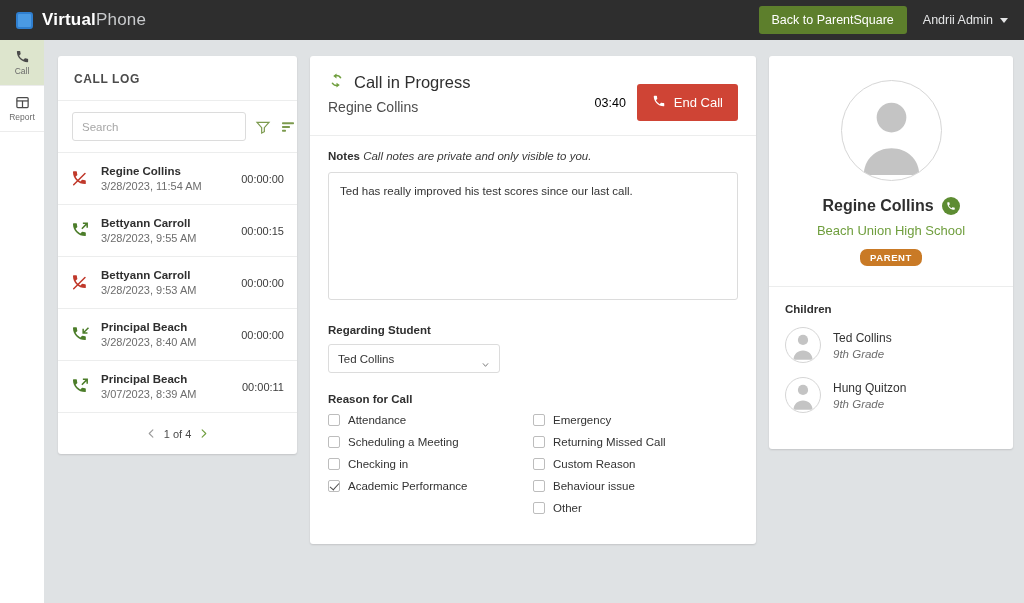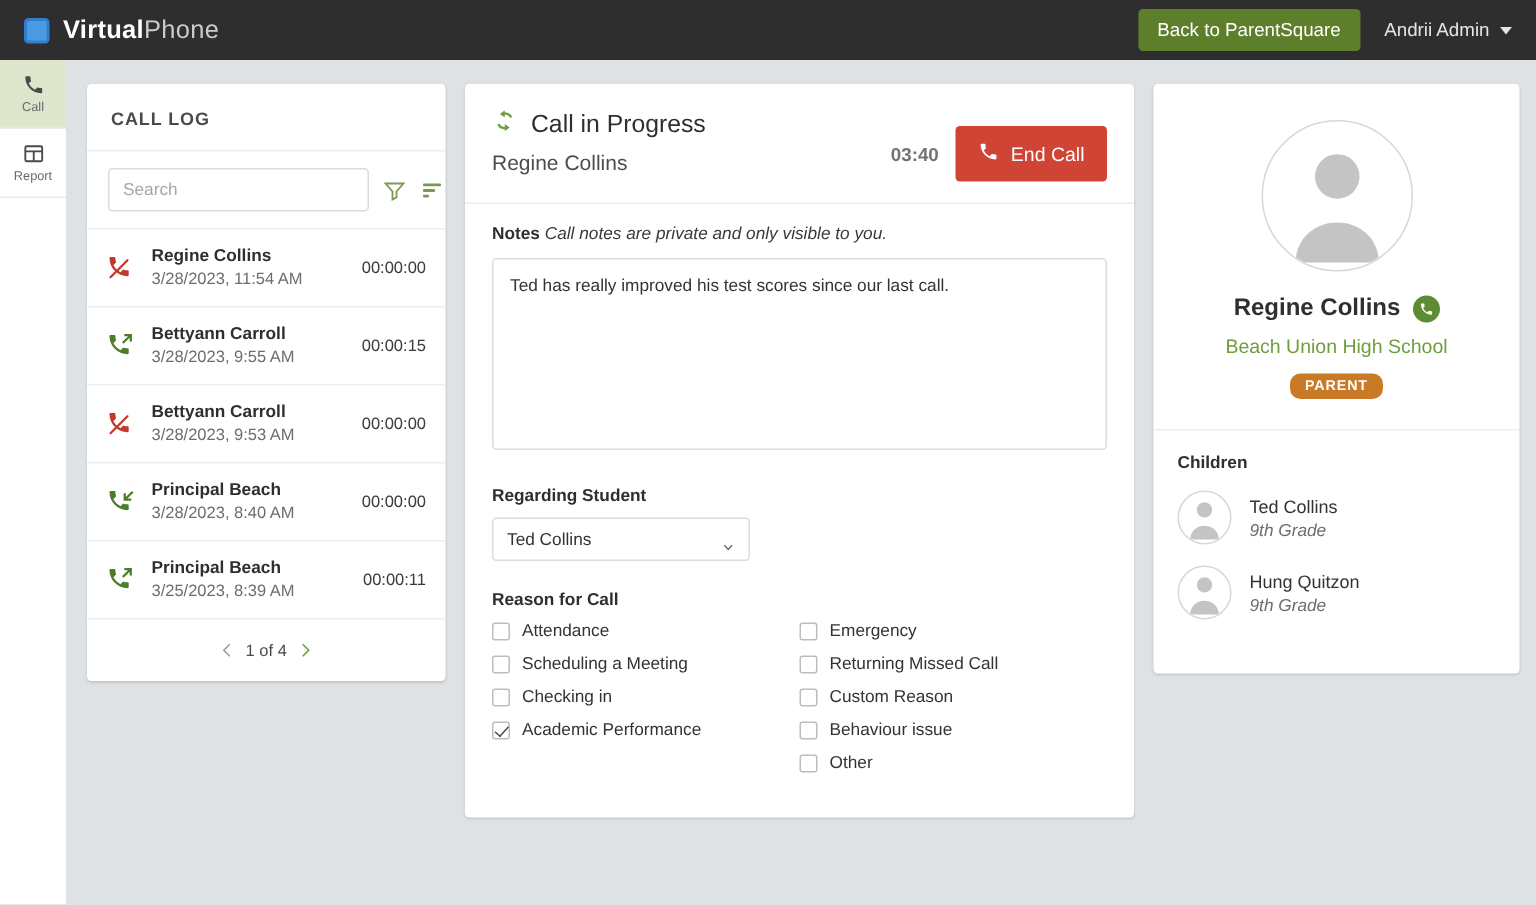--- a/index.html
+++ b/index.html
@@ -72,21 +72,21 @@
   .cl-page { display: flex; align-items: center; justify-content: center; gap: 7px; padding: 14px 0; font-size: 11px; color: #4a4a4a; }
   .cl-page .arrow { cursor: pointer; line-height: 0; }
 
   
   .center { width: 446px; flex: none; }
   .cp-head { display: flex; align-items: flex-start; padding: 16px 18px 14px; border-bottom: 1px solid #eceded; }
   .cp-headleft { flex: 1; }
   .cp-title { display: flex; align-items: center; gap: 9px; font-size: 16.5px; font-weight: normal; color: #2f2f2f; }
   .cp-sub { font-size: 14px; color: #4d4d4d; margin-top: 6px; }
   .cp-headright { display: flex; align-items: center; gap: 11px; padding-top: 12px; }
-  .timer { font-size: 12.5px; font-weight: bold; color: #737373; }
+  .timer { font-size: 12.5px; font-weight: normal; color: #000000; }
   .btn-end {
     background: #cf4435; color: #fff; border: none; border-radius: 3px;
     font-size: 13px; font-family: inherit; padding: 10px 15px;
     display: flex; align-items: center; gap: 8px; cursor: pointer;
   }
   .cp-body { padding: 14px 18px 20px; }
   .notes-line { font-size: 11.5px; color: #2f2f2f; margin-bottom: 10px; }
   .notes-line b { font-weight: bold; }
   .notes-line i { font-style: italic; color: #3a3a3a; }
   .notes-area {
@@ -268,21 +268,21 @@
 
         <div class="cl-row">
           <span class="cl-ico">
             <svg width="19" height="19" viewBox="0 0 24 24" fill="#4c7d2a">
               <path d="M17.8 14.1c-1.1 0-2.2-.18-3.2-.5a.9.9 0 0 0-.92.22l-1.97 1.97a13.6 13.6 0 0 1-5.93-5.93l1.97-1.97a.9.9 0 0 0 .22-.92 10.3 10.3 0 0 1-.5-3.2.9.9 0 0 0-.9-.9H3.4a.9.9 0 0 0-.9.9c0 8.45 6.85 15.3 15.3 15.3a.9.9 0 0 0 .9-.9V15a.9.9 0 0 0-.9-.9z"></path>
               <path d="M15 2h6.4v6.4h-1.9V5.25l-5.1 5.1-1.35-1.35 5.1-5.1H15z"></path>
             </svg>
           </span>
           <div class="cl-mid">
             <div class="cl-name">Principal Beach</div>
-            <div class="cl-date">3/25/2023, 8:39 AM</div>
+            <div class="cl-date">3/07/2023, 8:39 AM</div>
           </div>
           <div class="cl-dur">00:00:11</div>
         </div>
 
       </div>
       <div class="cl-page">
         <span class="arrow">
           <svg width="11" height="13" viewBox="0 0 24 24" fill="none" stroke="#9b9b9b" stroke-width="2.4" stroke-linecap="round" stroke-linejoin="round">
               <polyline points="15 4 7 12 15 20"></polyline>
             </svg>

